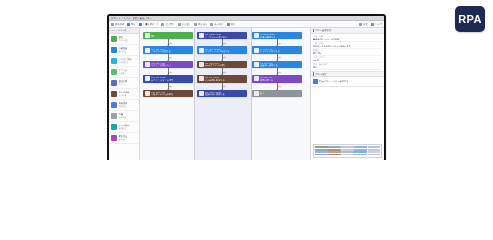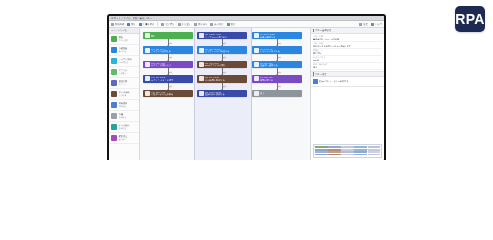--- a/index.html
+++ b/index.html
@@ -150,21 +150,21 @@
   .mg-row{display:flex;gap:0.6px;margin-bottom:0.6px;}
   .mg-cell{flex:1;height:1.8px;border-radius:0.2px;}
 
   
   .rpa{
     position:absolute;right:8px;top:6px;width:30px;height:26px;
     background:#1e2a52;border-radius:5px;
     display:flex;align-items:center;justify-content:center;
     box-shadow:0 1px 2px rgba(0,0,0,0.18);
   }
-  .rpa span{color:#ffffff;font-size:14px;font-weight:bold;letter-spacing:0.3px;
+  .rpa span{color:#ffffff;font-size:11px;font-weight:bold;letter-spacing:0.3px;
     font-family:"Liberation Sans",sans-serif;text-align:right;}
 </style>
 </head>
 <body>
 
 <div class="stage">
 
   <div class="device">
     <div class="screen">
 

